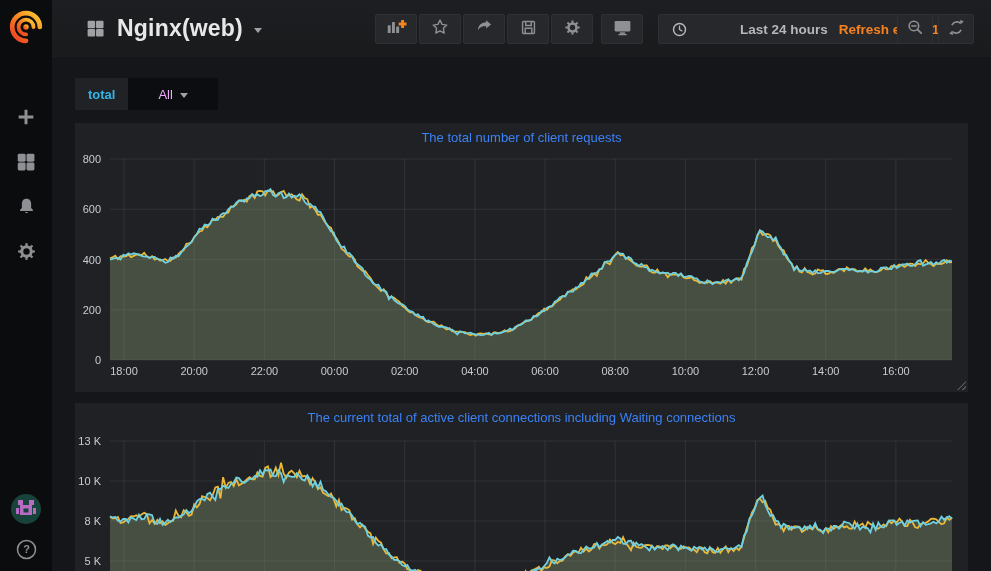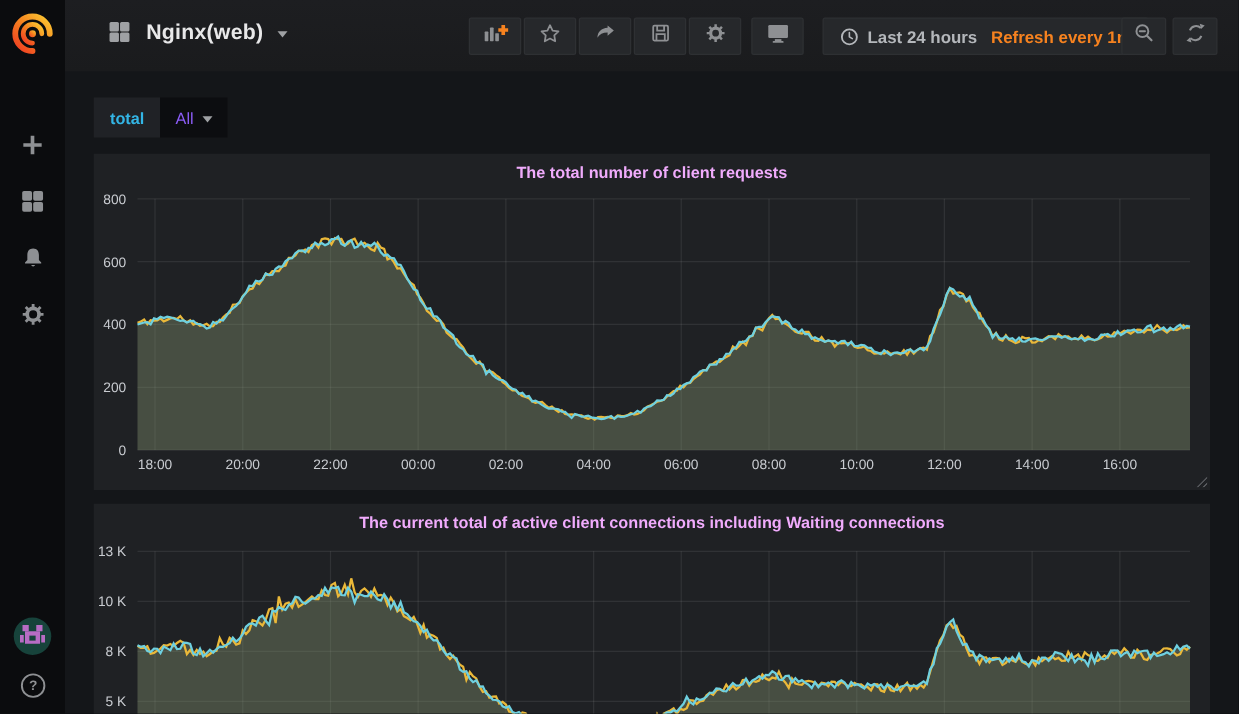--- a/index.html
+++ b/index.html
@@ -20,53 +20,53 @@
   .side-bottom { position:absolute; bottom:0; left:0; width:52px; }
   .avatar-wrap { width:52px; height:45px; display:flex; align-items:center; justify-content:center; }
   .help-wrap { width:52px; height:40px; display:flex; align-items:center; justify-content:center; color:#8e9093; }
   
   .main { position:absolute; left:52px; top:0; width:939px; height:571px; }
   .topbar {
     position:relative; height:57px;
     background: linear-gradient(180deg,#1d1e21 0%,#1a1b1d 100%);
   }
   .dash-title { position:absolute; left:33px; top:15px; display:flex; align-items:center; gap:11px; cursor:pointer; }
-  .dash-title .ttl { font-size:17px; font-weight:bold; color:#e8e8e9; letter-spacing:.2px; }
+  .dash-title .ttl { font-size:23px; font-weight:bold; color:#e8e8e9; letter-spacing:.2px; }
   .caret { width:0; height:0; border-left:4.5px solid transparent; border-right:4.5px solid transparent; border-top:5px solid #9fa1a4; margin-top:3px; }
   .ibtn {
     width:42px; height:30px; background:#26282b; border:1px solid #2e3033; border-radius:2px;
     display:flex; align-items:center; justify-content:center; color:#8e9093; cursor:pointer;
   }
   .grp { position:absolute; top:14px; display:flex; gap:2px; }
   .grp1 { left:323px; }
   .tvbtn { position:absolute; left:549px; top:14px; }
   .timepicker {
     position:absolute; left:606px; top:14px; height:30px; padding:0 13px;
     background:#26282b; border:1px solid #2e3033; border-radius:2px;
     display:flex; align-items:center; gap:7px; cursor:pointer; white-space:nowrap;
   }
-  .timepicker .range { color:#b4b7bb; font-size:13.5px; font-weight:bold; }
+  .timepicker .range { color:#b4b7bb; font-size:13.5px; font-weight:bold;margin-left:46px; }
   .timepicker .refresh { color: var(--accent, #f6821f); font-size:13.5px; font-weight:bold; margin-left:4px; }
   .zbtn { position:absolute; left:845px; top:14px; width:36px; }
   .rbtn { position:absolute; left:886px; top:14px; width:36px; }
   
   .subnav { margin:21px 0 0 23px; display:flex; }
   .var-chip { display:flex; height:32px; font-size:13px; cursor:default; }
   .var-label { background:#202226; color:var(--cyan,#33b5e5); font-weight:bold; display:flex; align-items:center; padding:0 13px; }
-  .var-value { background:#0c0d10; color:#8b5cf6; display:flex; align-items:center; gap:7px; padding:0 12px; cursor:pointer; }
+  .var-value { background:#0c0d10; color:#f0abfc; display:flex; align-items:center; gap:7px; padding:0 30px; cursor:pointer; }
   
   .panel {
     position:relative; margin:13px 0 0 23px; width:893px;
     background: var(--panel-bg, #1f2124);
   }
   .panel-1 { height:269px; }
   .panel-2 { height:240px; margin-top:11px; }
   .panel-title {
     height:28px; display:flex; align-items:center; justify-content:center;
-    font-size:13px; font-weight:bold; color:#f0abfc; cursor:pointer;text-align:center;
+    font-size:13px; font-weight:normal; color:#3b82f6; cursor:pointer;text-align:center;
   }
   svg.chart { display:block; font-family:"Liberation Sans",sans-serif; }
   .resize-handle {
     position:absolute; right:2px; bottom:2px; width:9px; height:9px; cursor:nwse-resize;
     background: repeating-linear-gradient(135deg, transparent 0 2.2px, #56585c 2.2px 3.6px);
     clip-path: polygon(100% 0, 100% 100%, 0 100%);
   }
 </style>
 </head>
 <body>

